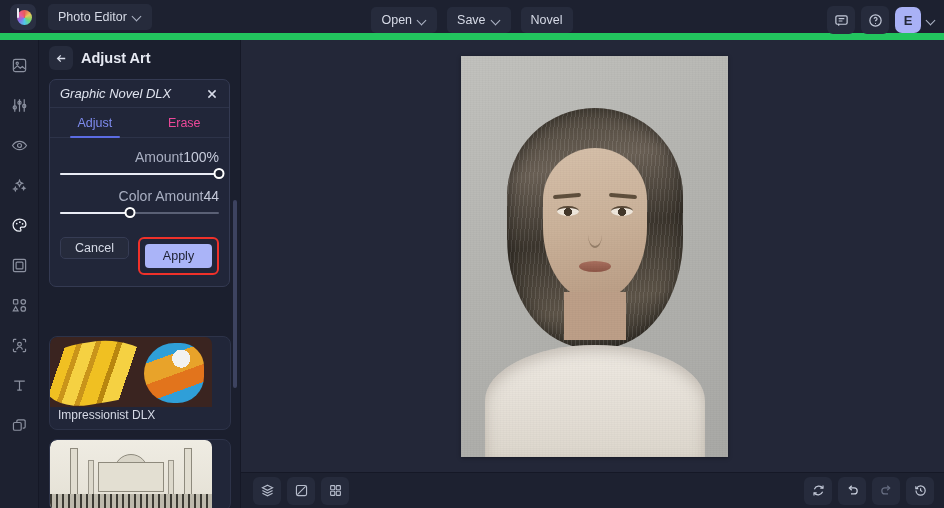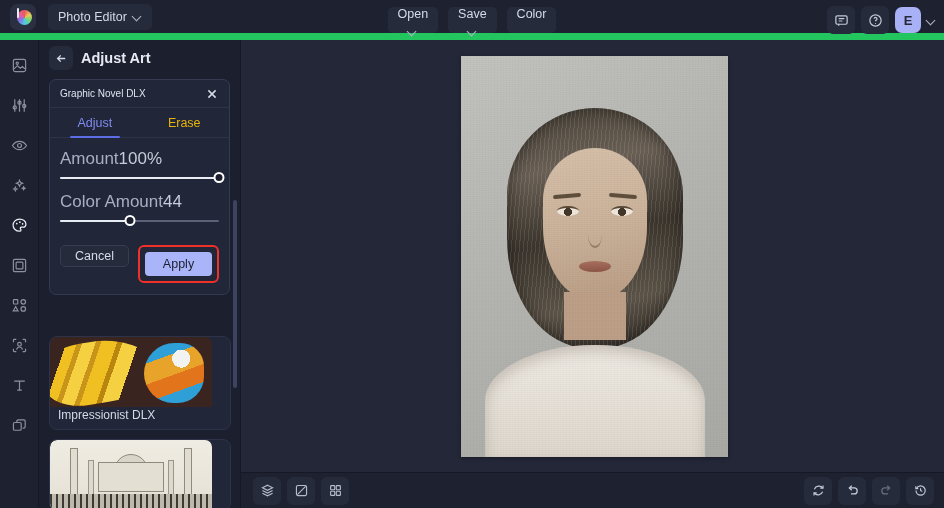--- a/index.html
+++ b/index.html
@@ -36,21 +36,21 @@
     height: 26px; display: flex; align-items: center; gap: 6px;
     padding: 0 10px; border-radius: 5px; background: #262b3c;
     color: #d6dae6; font-size: 12.5px; cursor: pointer; white-space: nowrap;
   }
   #photo-editor-menu { margin-left: 12px; }
   .topcenter {
     position: absolute; left: 0; right: 0; top: 0; height: 40px;
     display: flex; align-items: center; justify-content: center; gap: 10px;
     pointer-events: none;
   }
-  .topcenter > * { pointer-events: auto; flex-direction: column; }
+  .topcenter > * { pointer-events: auto; }
   .topright {
     position: absolute; right: 8px; top: 0; height: 40px;
     display: flex; align-items: center; gap: 6px;
   }
   .icon-btn {
     width: 28px; height: 28px; border-radius: 6px; background: #262b3c;
     display: flex; align-items: center; justify-content: center; cursor: pointer;
   }
   .icon-btn svg { display: block; }
   .avatar {
@@ -92,39 +92,39 @@
   .panel-title { color: #e6e9f2; font-size: 14.5px; font-weight: bold; }
 
   .effect-card {
     margin: 3px 10px 0 10px; border: 1px solid #343a52; border-radius: 7px;
     background: #212639; overflow: hidden;
   }
   .effect-card-head {
     height: 28px; display: flex; align-items: center; justify-content: space-between;
     padding: 0 10px; border-bottom: 1px solid #2d3349;
   }
-  .effect-card-title { color: #dfe3ee; font-size: 10px; }
+  .effect-card-title { color: #dfe3ee; font-size: 13px; font-style: italic; }
   .close-x { width: 14px; height: 14px; cursor: pointer; }
 
   .tabs { display: flex; border-bottom: 1px solid #2d3349; }
   .tab {
-    flex: 1; text-align: center; font-size: 12.5px; color: #eab308;
+    flex: 1; text-align: center; font-size: 12.5px; color: #ec4899;
     padding: 8px 0 7px 0; cursor: pointer; position: relative;
   }
   .tab.active { color: #7f8cf0; }
   .tab.active:after {
     content: ''; position: absolute; left: 22%; right: 22%; bottom: -1px;
     height: 2px; background: #5b6ce4; border-radius: 2px;
   }
 
   .sliders { padding: 11px 10px 10px 10px; }
   .slider-row { margin-bottom: 13px; }
   .slider-labels {
-    display: flex; justify-content: flex-start; align-items: baseline;
-    font-size: 17px; color: #a9afc2; margin-bottom: 8px;
+    display: flex; justify-content: flex-end; align-items: baseline;
+    font-size: 14px; color: #a9afc2; margin-bottom: 8px;
   }
   .slider-val { color: #c6cbdb; }
   .track {
     position: relative; height: 2px; background: #5a6075; border-radius: 2px;
   }
   .track .fill {
     position: absolute; left: 0; top: 0; height: 2px; background: #e9ecf5; border-radius: 2px;
   }
   .track .thumb {
     position: absolute; top: -5px; width: 11px; height: 11px;
@@ -312,21 +312,21 @@
     <div class="topcenter">
       <div class="btn-flat">
         <span>Open</span>
         <span class="chev"></span>
       </div>
       <div class="btn-flat">
         <span>Save</span>
         <span class="chev"></span>
       </div>
       <div class="btn-flat">
-        <span>Color</span>
+        <span>Novel</span>
       </div>
     </div>
 
     <div class="topright">
       <div class="icon-btn">
         <svg width="15" height="15" viewBox="0 0 16 16" fill="none" stroke="#c3c9d8" stroke-width="1.3">
           <rect x="2" y="3" width="12" height="9" rx="1.5"></rect>
             <path d="M5 13.5V11.5"></path>
           <path d="M5 6h6M5 8.5h4" stroke-width="1.1"></path>
         </svg>

